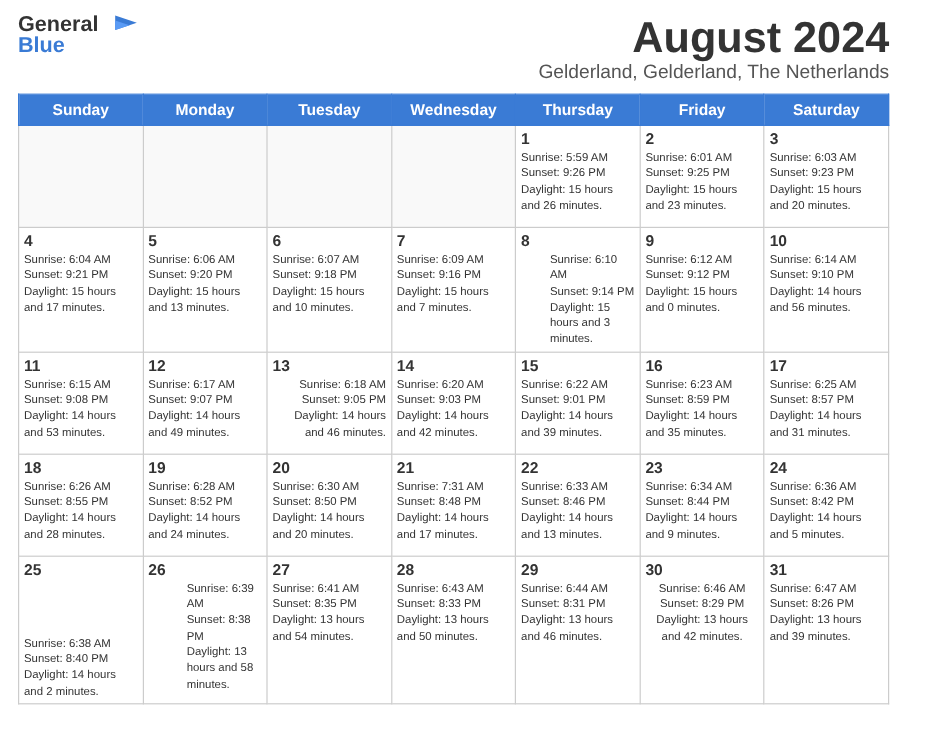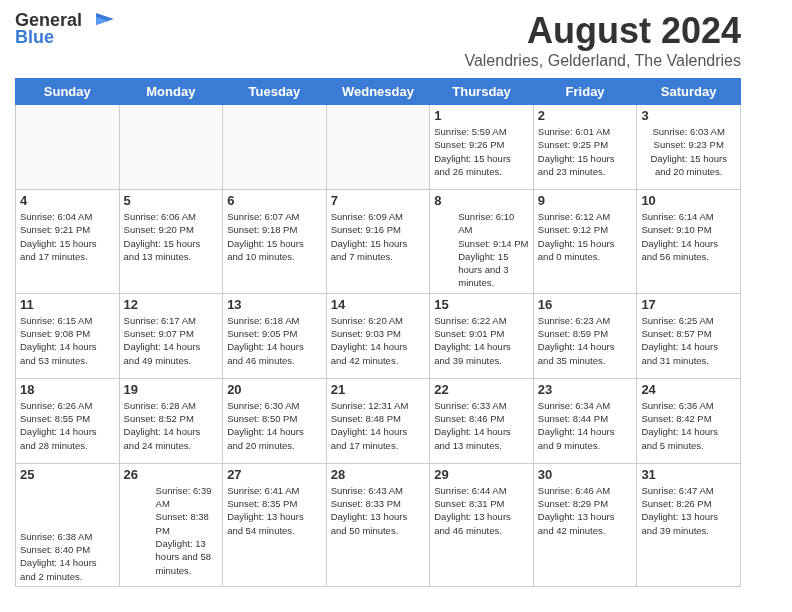--- a/index.html
+++ b/index.html
@@ -33,21 +33,21 @@
         <span class="logo-text-general">General</span>
         <svg class="logo-icon" viewBox="0 0 30 20" xmlns="http://www.w3.org/2000/svg">
           <polygon points="10,2 28,8 10,14" fill="#3a7bd5"></polygon>
           <polygon points="10,6 22,10 10,14" fill="#5a9bf5"></polygon>
         </svg>
       </div>
       <span class="logo-text-blue" style="margin-top:-4px;">Blue</span>
     </div>
     <div class="title-section">
       <div class="month-title">August 2024</div>
-      <div class="location-title">Valendries, Gelderland, The Valendries</div>
+      <div class="location-title">Gelderland, Gelderland, The Netherlands</div>
     </div>
   </div>
 
   <table class="calendar">
     <thead>
       <tr>
       <th>Sunday</th>
           <th>Monday</th>
           <th>Tuesday</th>
           <th>Wednesday</th>
@@ -74,21 +74,21 @@
             <div class="cell-content">
               <span class="day-num">2</span>
               <div class="day-detail" style="white-space: pre-line;">Sunrise: 6:01 AM
 Sunset: 9:25 PM
 Daylight: 15 hours and 23 minutes.</div>
             </div>
           </td>
           <td>
             <div class="cell-content">
               <span class="day-num">3</span>
-              <div class="day-detail" style="white-space: pre-line; text-align: center;">Sunrise: 6:03 AM
+              <div class="day-detail" style="white-space: pre-line;">Sunrise: 6:03 AM
 Sunset: 9:23 PM
 Daylight: 15 hours and 20 minutes.</div>
             </div>
           </td>
         </tr>
         <tr>
           <td>
             <div class="cell-content">
               <span class="day-num">4</span>
               <div class="day-detail" style="white-space: pre-line;">Sunrise: 6:04 AM
@@ -158,21 +158,21 @@
             <div class="cell-content">
               <span class="day-num">12</span>
               <div class="day-detail" style="white-space: pre-line;">Sunrise: 6:17 AM
 Sunset: 9:07 PM
 Daylight: 14 hours and 49 minutes.</div>
             </div>
           </td>
           <td>
             <div class="cell-content">
               <span class="day-num">13</span>
-              <div class="day-detail" style="white-space: pre-line;">Sunrise: 6:18 AM
+              <div class="day-detail" style="white-space: pre-line; text-align: right;">Sunrise: 6:18 AM
 Sunset: 9:05 PM
 Daylight: 14 hours and 46 minutes.</div>
             </div>
           </td>
           <td>
             <div class="cell-content">
               <span class="day-num">14</span>
               <div class="day-detail" style="white-space: pre-line;">Sunrise: 6:20 AM
 Sunset: 9:03 PM
 Daylight: 14 hours and 42 minutes.</div>
@@ -224,21 +224,21 @@
             <div class="cell-content">
               <span class="day-num">20</span>
               <div class="day-detail" style="white-space: pre-line;">Sunrise: 6:30 AM
 Sunset: 8:50 PM
 Daylight: 14 hours and 20 minutes.</div>
             </div>
           </td>
           <td>
             <div class="cell-content">
               <span class="day-num">21</span>
-              <div class="day-detail" style="white-space: pre-line;">Sunrise: 12:31 AM
+              <div class="day-detail" style="white-space: pre-line;">Sunrise: 7:31 AM
 Sunset: 8:48 PM
 Daylight: 14 hours and 17 minutes.</div>
             </div>
           </td>
           <td>
             <div class="cell-content">
               <span class="day-num">22</span>
               <div class="day-detail" style="white-space: pre-line;">Sunrise: 6:33 AM
 Sunset: 8:46 PM
 Daylight: 14 hours and 13 minutes.</div>
@@ -298,21 +298,21 @@
             <div class="cell-content">
               <span class="day-num">29</span>
               <div class="day-detail" style="white-space: pre-line;">Sunrise: 6:44 AM
 Sunset: 8:31 PM
 Daylight: 13 hours and 46 minutes.</div>
             </div>
           </td>
           <td>
             <div class="cell-content">
               <span class="day-num">30</span>
-              <div class="day-detail" style="white-space: pre-line;">Sunrise: 6:46 AM
+              <div class="day-detail" style="white-space: pre-line; text-align: center;">Sunrise: 6:46 AM
 Sunset: 8:29 PM
 Daylight: 13 hours and 42 minutes.</div>
             </div>
           </td>
           <td>
             <div class="cell-content">
               <span class="day-num">31</span>
               <div class="day-detail" style="white-space: pre-line;">Sunrise: 6:47 AM
 Sunset: 8:26 PM
 Daylight: 13 hours and 39 minutes.</div>

